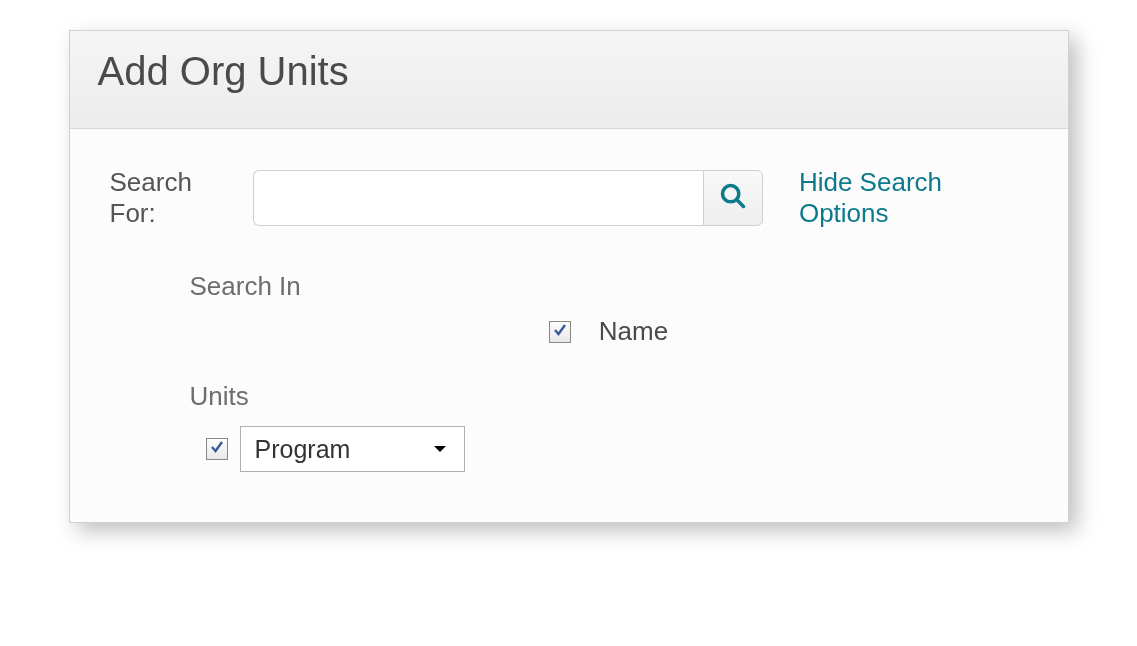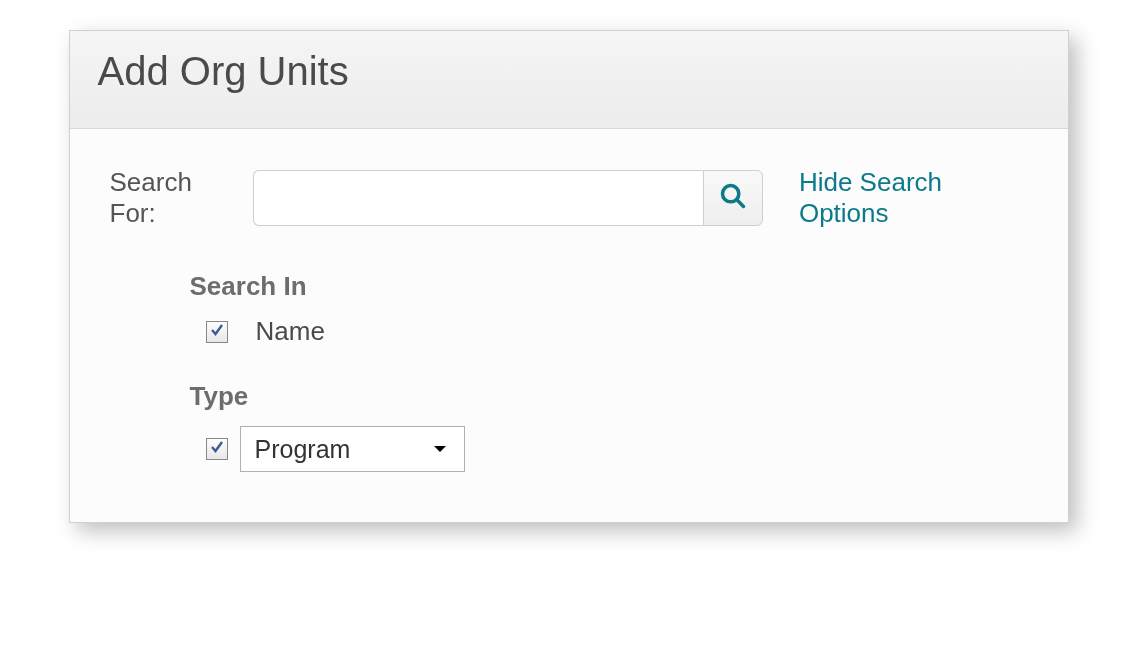--- a/index.html
+++ b/index.html
@@ -72,30 +72,31 @@
     color: #0b7a8a;
     cursor: pointer;
     margin-left: 22px;
   }
   .options-block {
     margin-top: 42px;
     margin-left: 80px;
   }
   .section-label {
     font-size: 26px;
-    font-weight: 700;
+    font-weight: 400;
     color: #6d6d6d;
     margin-bottom: 14px;
   }
   .check-row {
     display: flex;
     align-items: center;
     gap: 28px;
-    margin-left: 16px;
+    margin-left: 0;
     margin-bottom: 22px;
+    justify-content: center;
   }
   .checkbox {
     width: 22px;
     height: 22px;
     border: 1px solid #888;
     background: linear-gradient(to bottom, #fdfdfd, #e8e8e8);
     display: flex;
     align-items: center;
     justify-content: center;
     cursor: pointer;
@@ -174,21 +175,21 @@
             <svg viewBox="0 0 16 16">
                 <path d="M3 8 L6.5 12 L13 3" fill="none" stroke="#3a5a9a" stroke-width="2.4"></path>
               </svg>
           </span>
         </div>
         <span class="check-label">Name</span>
       </div>
 
 
       <div class="type-block">
-        <div class="section-label">Type</div>
+        <div class="section-label">Units</div>
         <div class="type-row">
           <div class="checkbox">
             <span>
               <svg viewBox="0 0 16 16">
                   <path d="M3 8 L6.5 12 L13 3" fill="none" stroke="#3a5a9a" stroke-width="2.4"></path>
                 </svg>
             </span>
           </div>
           <div class="select-box">
             <span class="select-value">Program</span>

